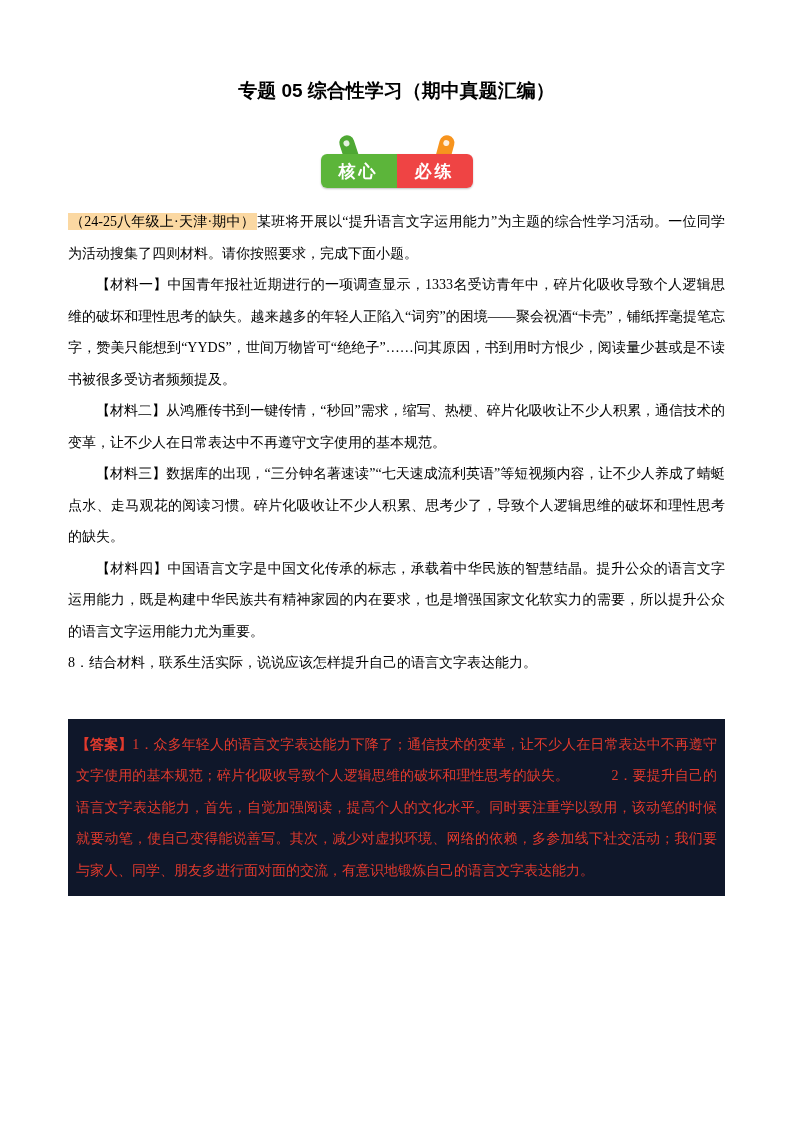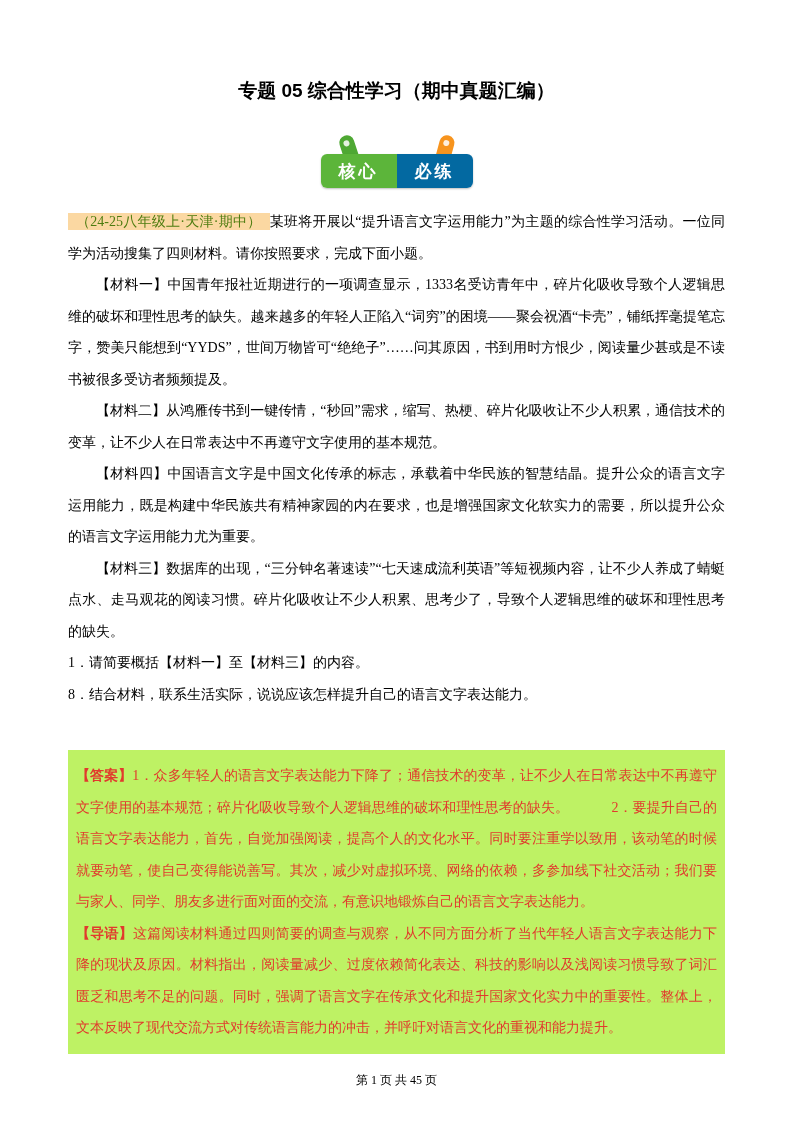--- a/index.html
+++ b/index.html
@@ -67,42 +67,42 @@
     display: flex;
     align-items: center;
     justify-content: center;
     font-family: "Liberation Sans", "DejaVu Sans", sans-serif;
     font-size: 17px;
     font-weight: bold;
     letter-spacing: 3px;
     color: #ffffff;
   }
   .badge-core     { background: #5cb53a; }
-  .badge-practice { background: #0369a1; }
+  .badge-practice { background: #ef4444; }
 
   
   .content { margin-top: 18px; }
 
   .para {
     margin: 0;
     line-height: 2.25;
     text-align: justify;
   }
   .material { text-indent: 2em; }
 
   .tag {
     background: #fbd8a2;
-    color: #4d7c0f;
-    padding: 1px 8px;
+    color: #000000;
+    padding: 1px 2px;
   }
 
   
   .answer-block {
     margin-top: 40px;
-    background: #bef264;
+    background: #0f172a;
     padding: 10px 8px;
     color: #e13a2d;
   }
   .answer-block .para { color: #e13a2d; }
   .ans-label { font-weight: bold; color: #e13a2d; }
 
   .footer {
     margin-top: auto;
     padding-top: 18px;
     text-align: center;
@@ -125,28 +125,25 @@
       <span class="badge-practice">必练</span>
     </div>
   </div>
 
   <div class="content">
 
     <p class="para intro"><span class="tag">（24-25八年级上·天津·期中）</span><span>某班将开展以“提升语言文字运用能力”为主题的综合性学习活动。一位同学为活动搜集了四则材料。请你按照要求，完成下面小题。</span></p>
 
     <p class="para material">【材料一】中国青年报社近期进行的一项调查显示，1333名受访青年中，碎片化吸收导致个人逻辑思维的破坏和理性思考的缺失。越来越多的年轻人正陷入“词穷”的困境——聚会祝酒“卡壳”，铺纸挥毫提笔忘字，赞美只能想到“YYDS”，世间万物皆可“绝绝子”……问其原因，书到用时方恨少，阅读量少甚或是不读书被很多受访者频频提及。</p>
     <p class="para material">【材料二】从鸿雁传书到一键传情，“秒回”需求，缩写、热梗、碎片化吸收让不少人积累，通信技术的变革，让不少人在日常表达中不再遵守文字使用的基本规范。</p>
+    <p class="para material">【材料三】数据库的出现，“三分钟名著速读”“七天速成流利英语”等短视频内容，让不少人养成了蜻蜓点水、走马观花的阅读习惯。碎片化吸收让不少人积累、思考少了，导致个人逻辑思维的破坏和理性思考的缺失。</p>
     <p class="para material">【材料四】中国语言文字是中国文化传承的标志，承载着中华民族的智慧结晶。提升公众的语言文字运用能力，既是构建中华民族共有精神家园的内在要求，也是增强国家文化软实力的需要，所以提升公众的语言文字运用能力尤为重要。</p>
-    <p class="para material">【材料三】数据库的出现，“三分钟名著速读”“七天速成流利英语”等短视频内容，让不少人养成了蜻蜓点水、走马观花的阅读习惯。碎片化吸收让不少人积累、思考少了，导致个人逻辑思维的破坏和理性思考的缺失。</p>
 
-    <p class="para question">1．请简要概括【材料一】至【材料三】的内容。</p>
     <p class="para question">8．结合材料，联系生活实际，说说应该怎样提升自己的语言文字表达能力。</p>
 
     <div class="answer-block">
       <p class="para"><span class="ans-label">【答案】</span><span>1．众多年轻人的语言文字表达能力下降了；通信技术的变革，让不少人在日常表达中不再遵守文字使用的基本规范；碎片化吸收导致个人逻辑思维的破坏和理性思考的缺失。　　　2．要提升自己的语言文字表达能力，首先，自觉加强阅读，提高个人的文化水平。同时要注重学以致用，该动笔的时候就要动笔，使自己变得能说善写。其次，减少对虚拟环境、网络的依赖，多参加线下社交活动；我们要与家人、同学、朋友多进行面对面的交流，有意识地锻炼自己的语言文字表达能力。</span></p>
-      <p class="para"><span class="ans-label">【导语】</span><span>这篇阅读材料通过四则简要的调查与观察，从不同方面分析了当代年轻人语言文字表达能力下降的现状及原因。材料指出，阅读量减少、过度依赖简化表达、科技的影响以及浅阅读习惯导致了词汇匮乏和思考不足的问题。同时，强调了语言文字在传承文化和提升国家文化实力中的重要性。整体上，文本反映了现代交流方式对传统语言能力的冲击，并呼吁对语言文化的重视和能力提升。</span></p>
     </div>
 
   </div>
 
-  <div class="footer">第 1 页 共 45 页</div>
 
 </div>
 
 </body></html>

